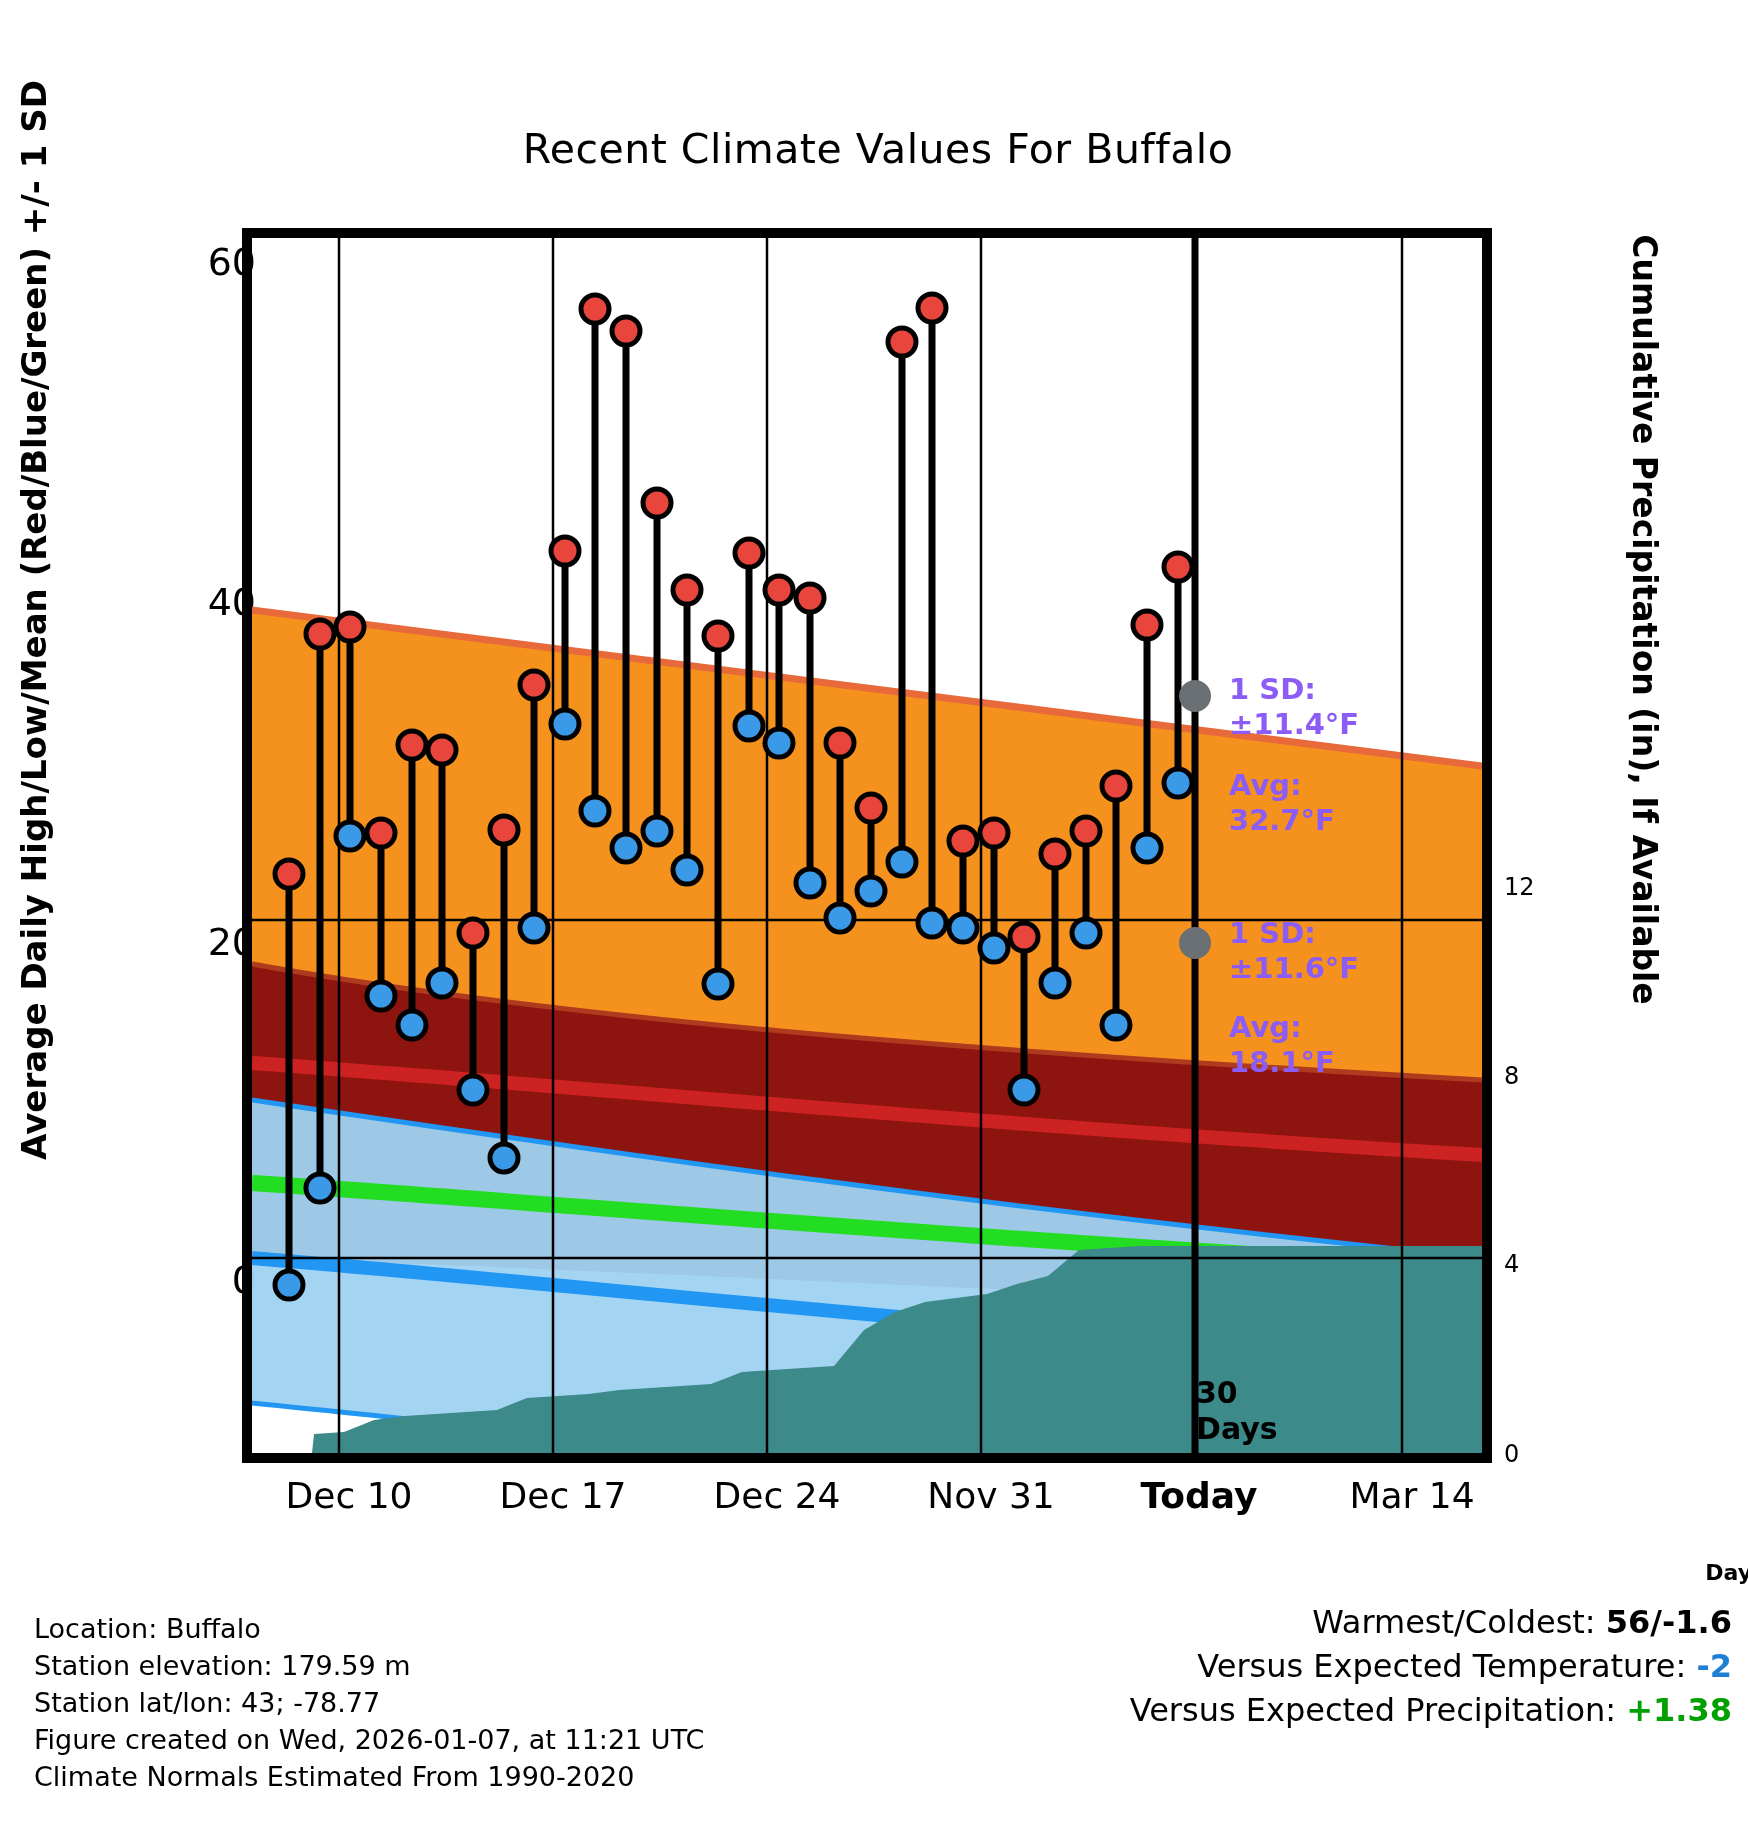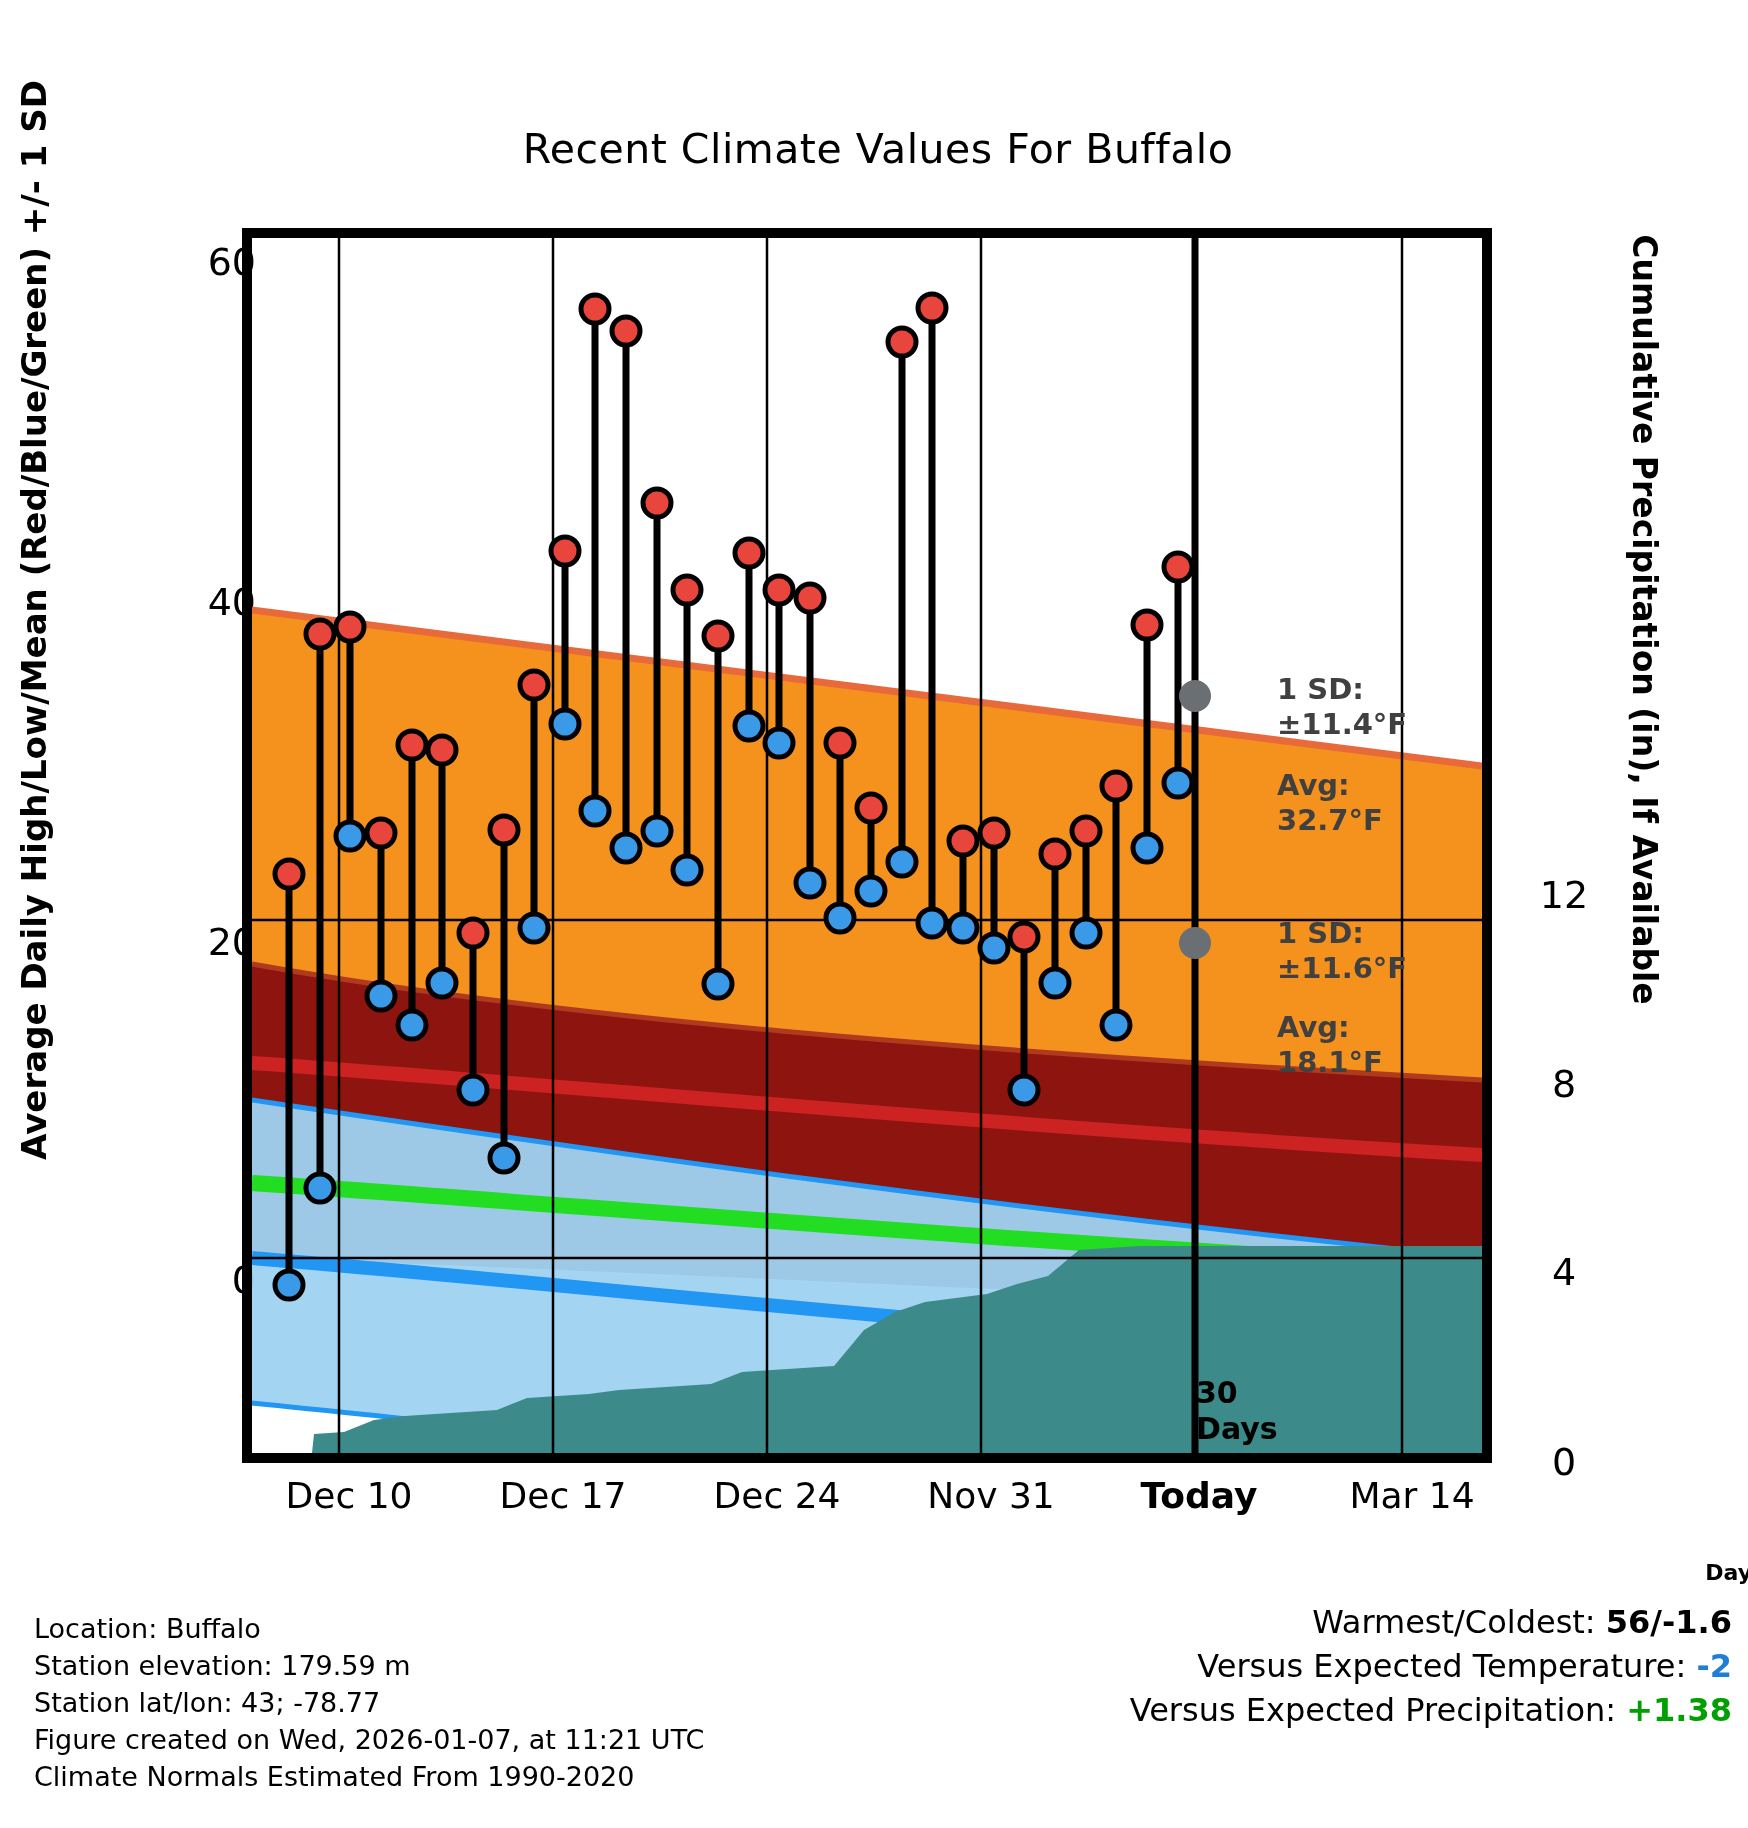--- a/index.html
+++ b/index.html
@@ -88,22 +88,22 @@
   .ytick {
     position: absolute;
     right: 1496px;
     font-size: 38px;
     text-align: right;
     width: 120px;
   }
   .ytick-r {
     position: absolute;
     left: 1500px;
-    font-size: 38px;
-    text-align: center;
+    font-size: 24px;
+    text-align: left;
     width: 120px;
   }
   .xtick {
     position: absolute;
     top: 1475px;
     font-size: 36px;
     text-align: center;
     width: 260px;
   }
   .xtick.today { font-weight: 700; }
@@ -124,23 +124,22 @@
     text-align: right;
   }
   .fr-row { white-space: nowrap; }
   .fr-val { font-weight: 700; text-align: right; }
   .fr-val.blue { color: #1f7fd4; }
   .fr-val.green { color: #00a000; }
   .annot {
     position: absolute;
     font-size: 29px;
     font-weight: 700;
-    color: #404040;
+    color: #8b5cf6;
     line-height: 35px;
-    margin-left: 48px;
   }
   .annot-30 {
     position: absolute;
     font-size: 30px;
     font-weight: 700;
     color: #000;
     line-height: 36px;
   }
 </style>
 </head>

